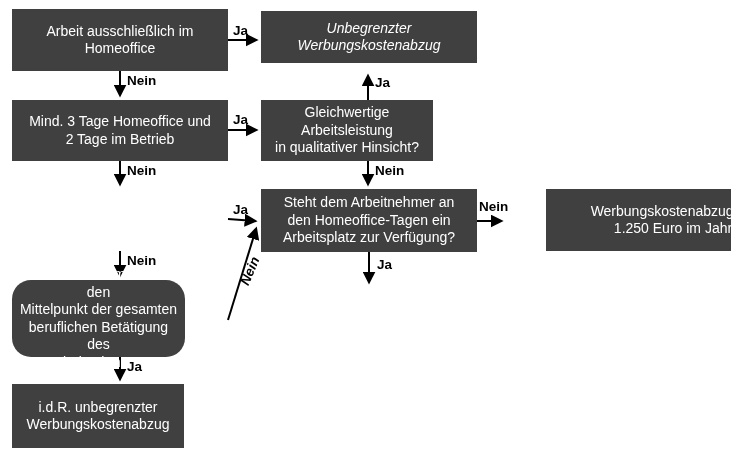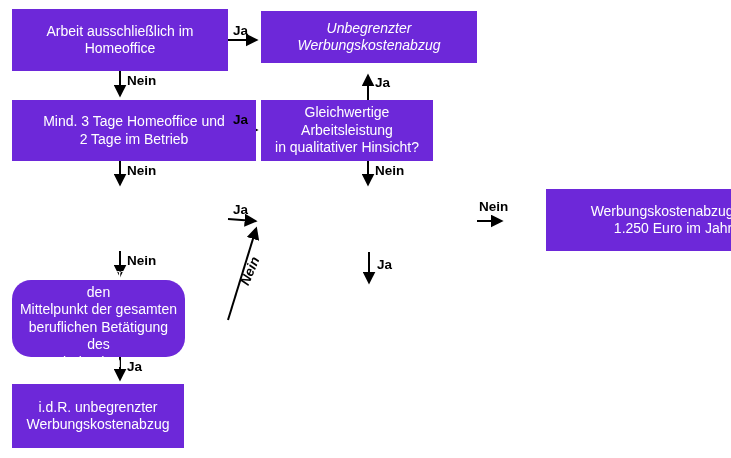--- a/index.html
+++ b/index.html
@@ -16,21 +16,21 @@
     overflow: hidden;
   }
   .arrows {
     position: absolute;
     left: 0; top: 0;
     width: 731px; height: 458px;
     pointer-events: none;
   }
   .node {
     position: absolute;
-    background: #6d28d9;
+    background: #404040;
     color: #ffffff;
     display: flex;
     align-items: center;
     justify-content: center;
     text-align: center;
     font-size: 14px;
     line-height: 1.25;
     white-space: pre-line;
     padding: 2px 6px;
     box-sizing: border-box;
@@ -42,21 +42,21 @@
     font-weight: 600;
     line-height: 1;
     white-space: nowrap;
   }
   .edge-label.diagonal {
     font-style: italic;
     transform: translate(-50%, -50%) rotate(-67deg);
   }
   
   .n1 { left: 12px;  top: 9px;   width: 216px; height: 62px; }
-  .n2 { left: 12px;  top: 100px; width: 244px; height: 61px; }
+  .n2 { left: 12px;  top: 100px; width: 216px; height: 61px; }
   .n3 { left: 12px;  top: 189px; width: 216px; height: 62px; }
   .n4 { left: 12px;  top: 280px; width: 173px; height: 77px; border-radius: 19px; }
   .n5 { left: 12px;  top: 384px; width: 172px; height: 64px; }
   .m1 { left: 261px; top: 11px;   width: 216px; height: 52px; font-style: italic; }
   .m2 { left: 261px; top: 100px; width: 172px; height: 61px; }
   .m3 { left: 261px; top: 189px; width: 216px; height: 63px; }
   .m4 { left: 261px; top: 287px; width: 216px; height: 63px; }
   .r1 { left: 506px; top: 189px; width: 254px; height: 62px; margin-left: 40px; }
 </style>
 </head>
@@ -91,20 +91,23 @@
   <div class="node n4">Bildet das Homeoffice den
 Mittelpunkt der gesamten
 beruflichen Betätigung des
 Arbeitnehmers?</div>
   <div class="node n5">i.d.R. unbegrenzter
 Werbungskostenabzug</div>
   <div class="node m1">Unbegrenzter
 Werbungskostenabzug</div>
   <div class="node m2">Gleichwertige Arbeitsleistung
 in qualitativer Hinsicht?</div>
+  <div class="node m3">Steht dem Arbeitnehmer an
+den Homeoffice-Tagen ein
+Arbeitsplatz zur Verfügung?</div>
   <div class="node r1">Werbungskostenabzug bis
 1.250 Euro im Jahr</div>
 
   <span class="edge-label" style="left:233px; top:24px;">Ja</span>
   <span class="edge-label" style="left:127px; top:74px;">Nein</span>
   <span class="edge-label" style="left:233px; top:113px;">Ja</span>
   <span class="edge-label" style="left:375px; top:76px;">Ja</span>
   <span class="edge-label" style="left:127px; top:164px;">Nein</span>
   <span class="edge-label" style="left:375px; top:164px;">Nein</span>
   <span class="edge-label" style="left:233px; top:203px;">Ja</span>

